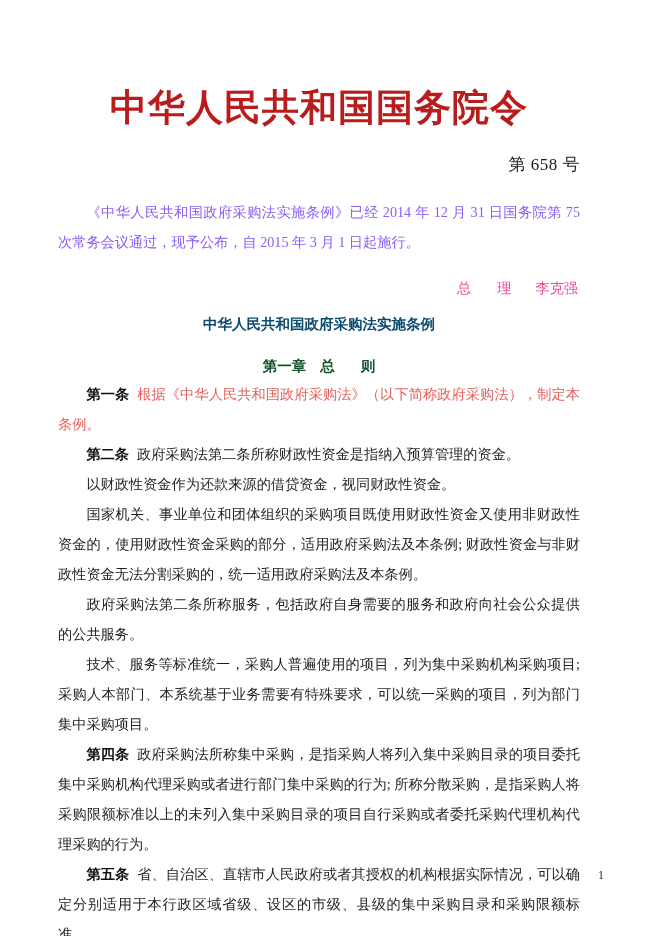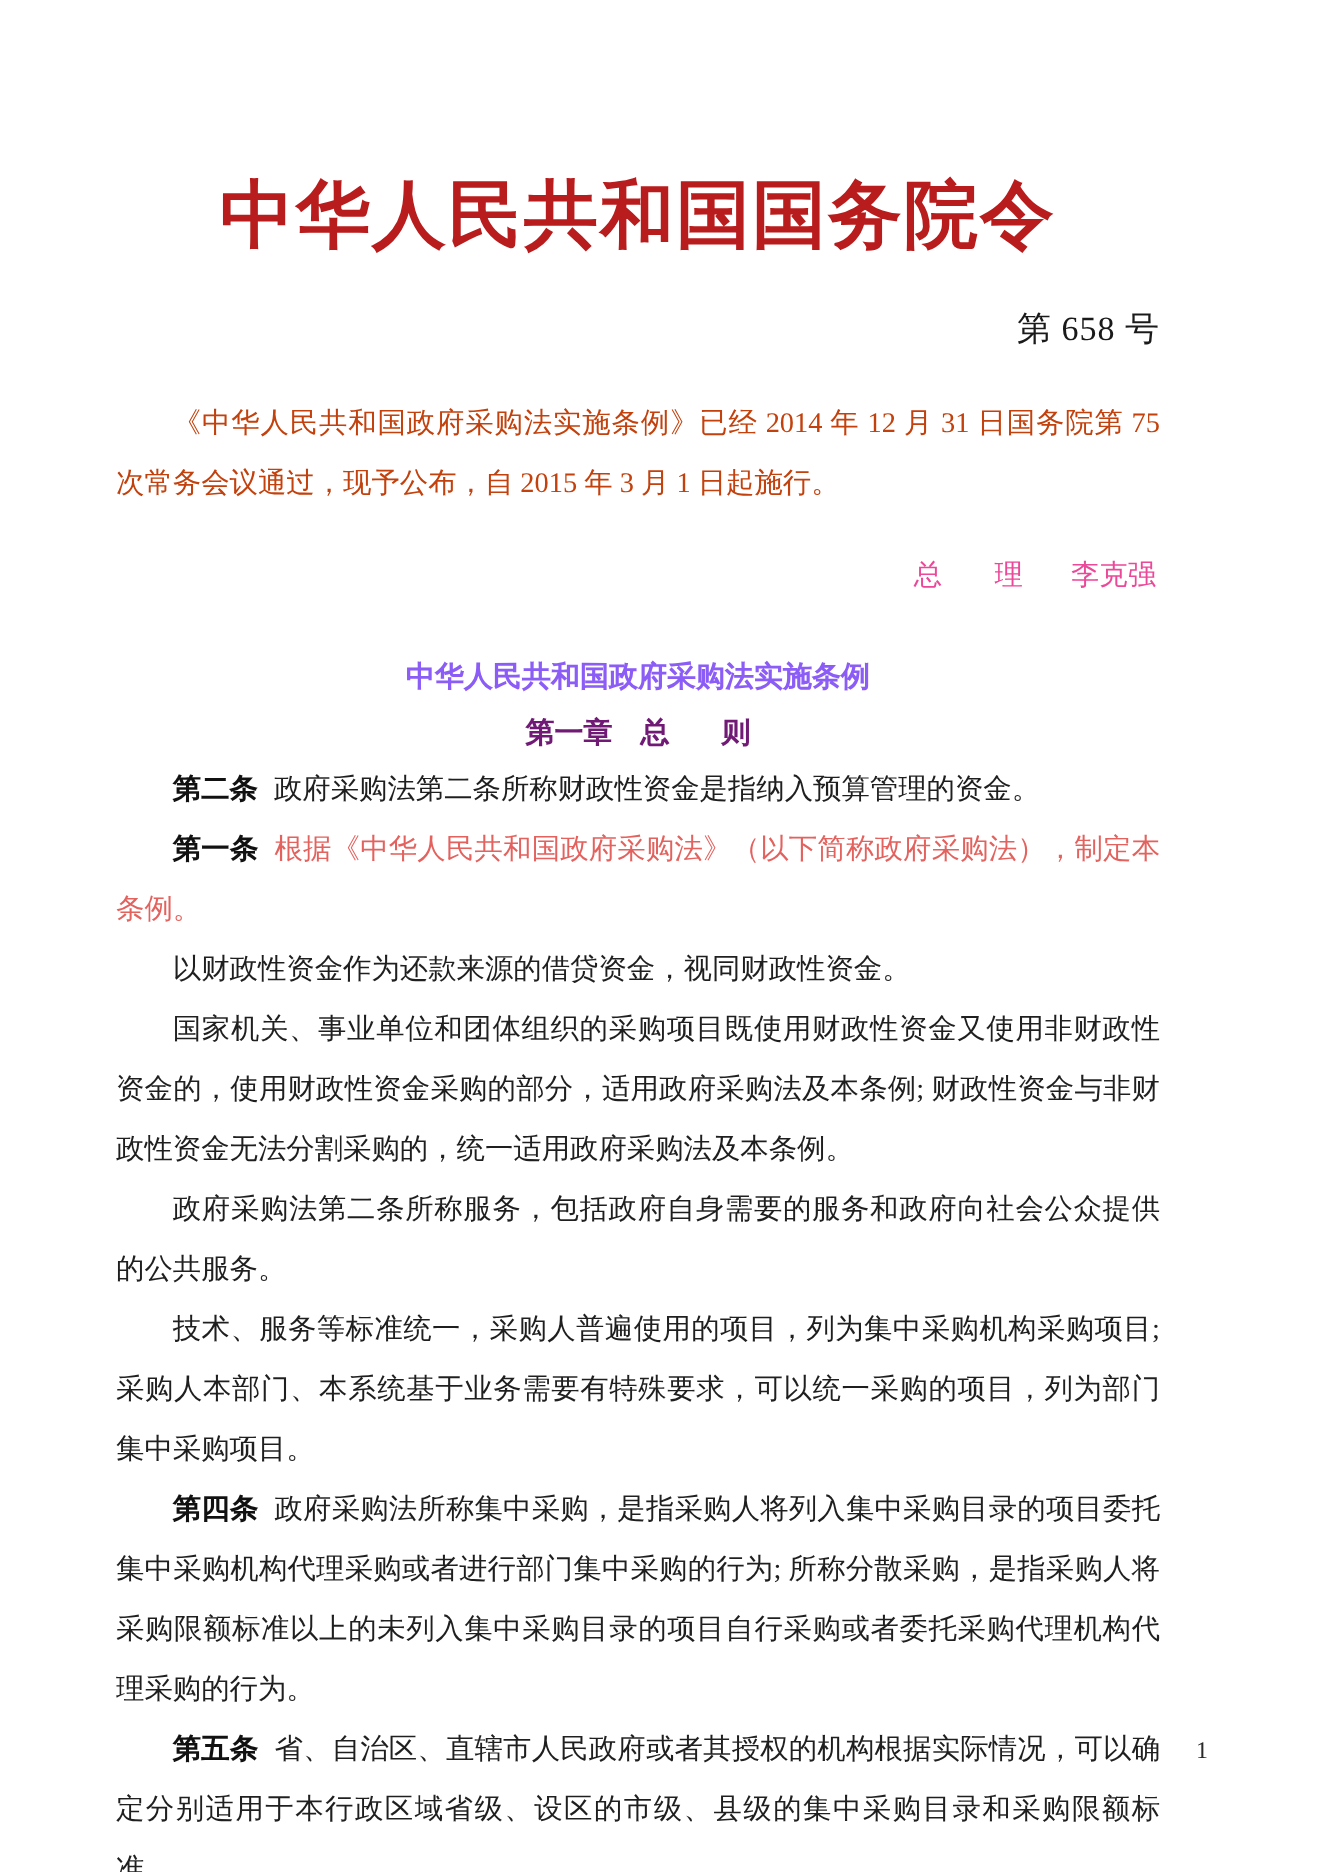--- a/index.html
+++ b/index.html
@@ -47,21 +47,21 @@
   }
 
   
   .preamble {
     margin-top: 21px;
     font-size: 14.2px;
     line-height: 30px;
     text-align: justify;
     text-justify: inter-ideograph;
     text-indent: 2em;
-    color: #c2410c;
+    color: #8b5cf6;
   }
 
   
   .sign-block {
     margin-top: 16px;
     font-size: 14.2px;
     line-height: 30px;
     text-align: right;
     color: #ec4899;
   }
@@ -76,31 +76,31 @@
     margin-left: 18px;
   }
 
   
   .law-title {
     text-align: center;
     font-family: "Liberation Sans", "DejaVu Sans", sans-serif;
     font-weight: bold;
     font-size: 14.5px;
     line-height: 26px;
-    margin-top: 23px;
-    color: #8b5cf6;
+    margin-top: 8px;
+    color: #0c4a6e;
   }
   .chapter-title {
     text-align: center;
     font-family: "Liberation Sans", "DejaVu Sans", sans-serif;
     font-weight: bold;
     font-size: 14.5px;
     line-height: 26px;
-    margin-top: 2px;
-    color: #701a75;
+    margin-top: 16px;
+    color: #14532d;
   }
   .chapter-title .gap {
     display: inline-block;
     width: 14px;
   }
   .chapter-title .gap-wide {
     display: inline-block;
     width: 26px;
   }
 
@@ -149,23 +149,23 @@
     <div class="preamble">《中华人民共和国政府采购法实施条例》已经 2014 年 12 月 31 日国务院第 75 次常务会议通过，现予公布，自 2015 年 3 月 1 日起施行。</div>
 
     <div class="sign-block">
       <span class="sign-line"><span class="sign-role">总　理</span><span class="sign-name">李克强</span></span>
     </div>
 
     <div class="law-title">中华人民共和国政府采购法实施条例</div>
 
     <div class="chapter-title"><span>第一章</span><span class="gap"></span><span>总</span><span class="gap-wide"></span><span>则</span></div>
 
+    <p class="para"><span class="art-label">第一条</span><span class="art-text red">根据《中华人民共和国政府采购法》（以下简称政府采购法），制定本条例。</span></p>
+
     <p class="para"><span class="art-label">第二条</span><span class="art-text">政府采购法第二条所称财政性资金是指纳入预算管理的资金。</span></p>
-
-    <p class="para"><span class="art-label">第一条</span><span class="art-text red">根据《中华人民共和国政府采购法》（以下简称政府采购法），制定本条例。</span></p>
 
     <p class="para"><span class="art-text">以财政性资金作为还款来源的借贷资金，视同财政性资金。</span></p>
 
     <p class="para"><span class="art-text">国家机关、事业单位和团体组织的采购项目既使用财政性资金又使用非财政性资金的，使用财政性资金采购的部分，适用政府采购法及本条例; 财政性资金与非财政性资金无法分割采购的，统一适用政府采购法及本条例。</span></p>
 
     <p class="para"><span class="art-text">政府采购法第二条所称服务，包括政府自身需要的服务和政府向社会公众提供的公共服务。</span></p>
 
 
     <p class="para"><span class="art-text">技术、服务等标准统一，采购人普遍使用的项目，列为集中采购机构采购项目; 采购人本部门、本系统基于业务需要有特殊要求，可以统一采购的项目，列为部门集中采购项目。</span></p>
 

